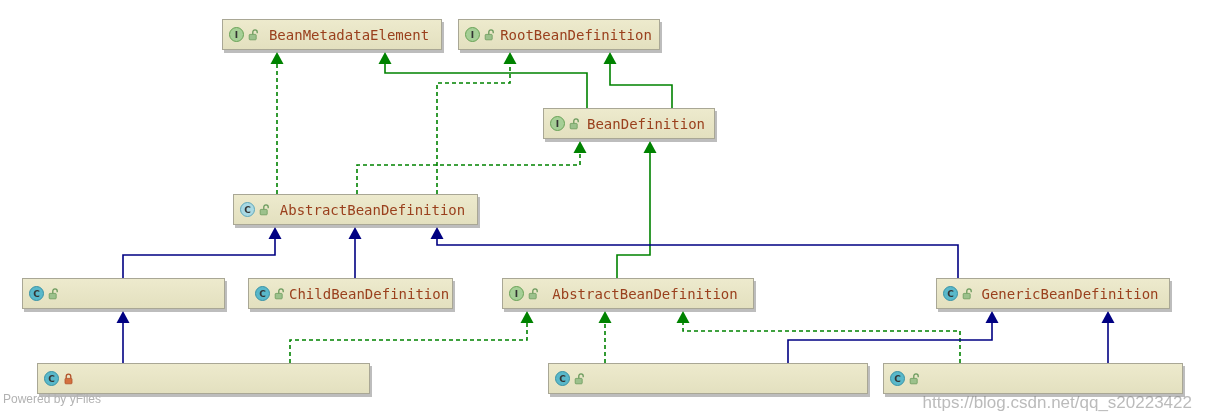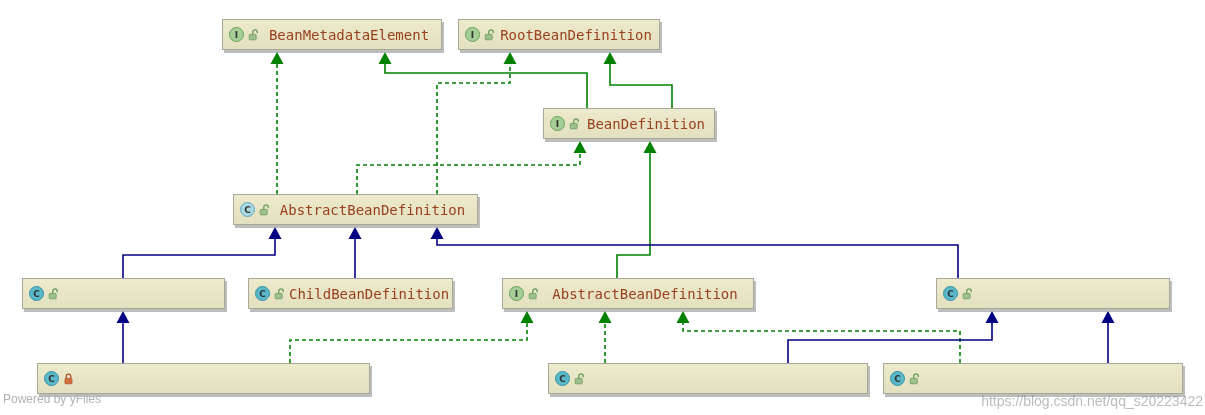--- a/index.html
+++ b/index.html
@@ -21,21 +21,21 @@
     width:13px;height:13px;border-radius:50%;flex:none;
     display:flex;align-items:center;justify-content:center;
     font-family:"DejaVu Sans",sans-serif;font-size:9px;font-weight:bold;color:#333;
   }
   .badge.interface{background:#a5cf96;border:1px solid #69a257;}
   .badge.class{background:#59b8ca;border:1px solid #3892a6;}
   .badge.abstract-class{background:#a9d9e3;border:1px solid #5fa8ba;}
   .lock{flex:none;}
   .wm{position:absolute;font-family:"Liberation Sans",sans-serif;white-space:nowrap;}
   .wm-yfiles{left:3px;top:392px;font-size:12px;color:#b2b2b2;}
-  .wm-csdn{right:2px;top:393px;font-size:14px;color:rgba(120,120,120,.5);margin-left:24px;}
+  .wm-csdn{right:13px;top:393px;font-size:17px;color:rgba(120,120,120,.5);margin-left:24px;}
 </style>
 </head>
 <body>
 
 <div class="stage">
   <svg class="edges" xmlns="http://www.w3.org/2000/svg">
       <g>
         <polyline points="587,108 587,73 385,73 385,64" fill="none" stroke="#008200" stroke-width="1.6"></polyline>
         <polygon points="385,52 378.5,64 391.5,64" fill="#008200"></polygon>
       </g>
@@ -151,20 +151,21 @@
           <rect x="1.2" y="5.4" width="7" height="5.4" rx="0.8" fill="#9cc18c" stroke="#6a9a5c" stroke-width="0.8"></rect>
         </svg>
         <span class="label">AbstractBeanDefinition</span>
       </div>
       <div class="node" style="left: 936px; top: 278px; width: 234px; height: 31px;">
         <span class="badge class">C</span>
         <svg class="lock" width="11" height="12" viewBox="0 0 11 12">
           <path d="M4.8 5.4 V3.0 a2.2 2.2 0 0 1 4.4 0 V4.2" fill="none" stroke="#6a9a5c" stroke-width="1.3"></path>
           <rect x="1.2" y="5.4" width="7" height="5.4" rx="0.8" fill="#9cc18c" stroke="#6a9a5c" stroke-width="0.8"></rect>
         </svg>
+        <span class="label">GenericBeanDefinition</span>
       </div>
       <div class="node" style="left: 37px; top: 363px; width: 333px; height: 31px;">
         <span class="badge class">C</span>
         <svg class="lock" width="11" height="12" viewBox="0 0 11 12">
           <path d="M3.2 5.4 V3.4 a2.3 2.3 0 0 1 4.6 0 V5.4" fill="none" stroke="#b05028" stroke-width="1.3"></path>
           <rect x="2" y="5.4" width="7" height="5.4" rx="0.8" fill="#d4703f" stroke="#b05028" stroke-width="0.8"></rect>
         </svg>
       </div>
       <div class="node" style="left: 548px; top: 363px; width: 320px; height: 31px;">
         <span class="badge class">C</span>

